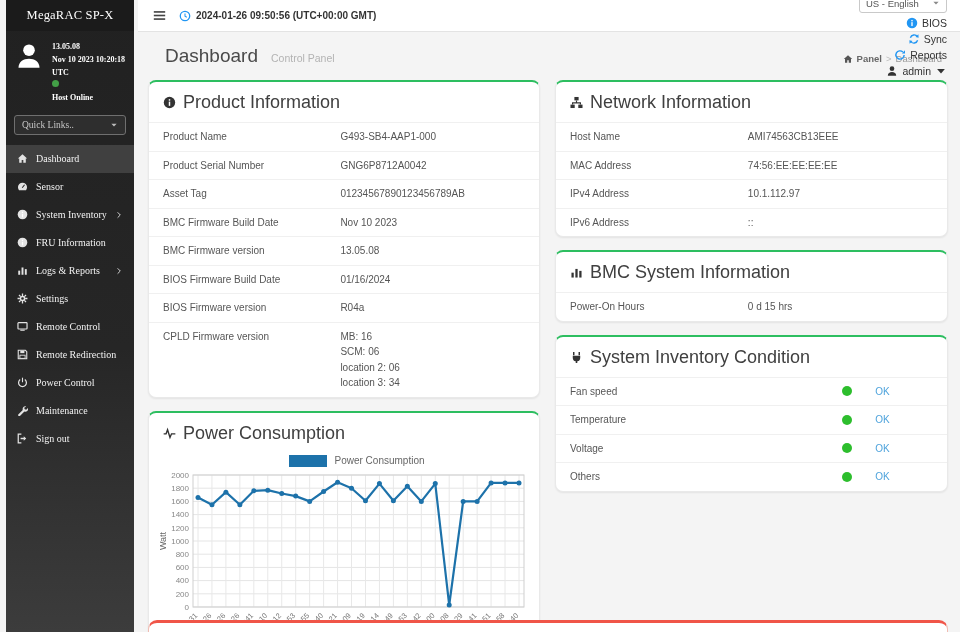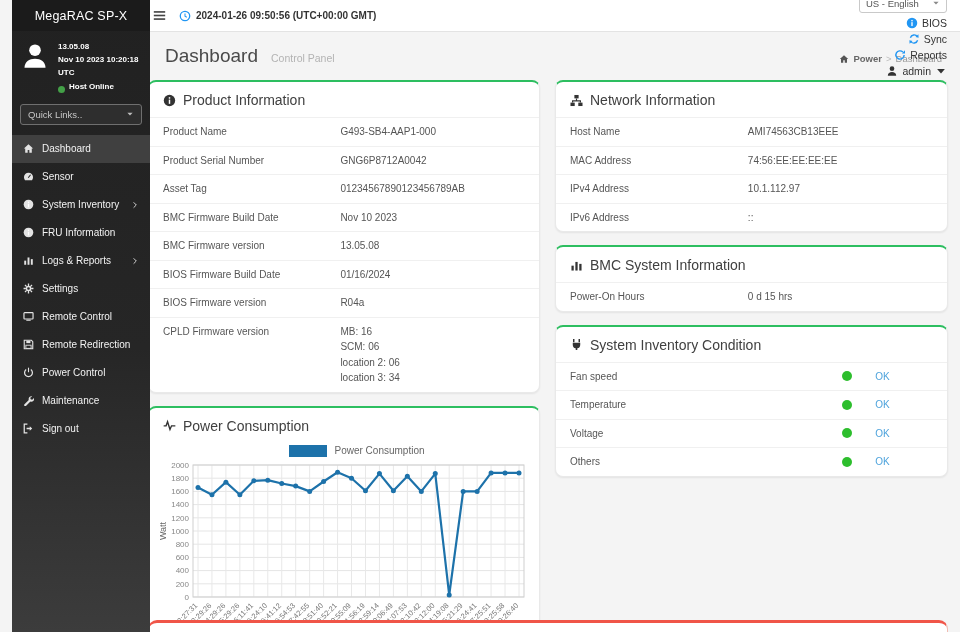--- a/index.html
+++ b/index.html
@@ -7,28 +7,28 @@
   body {
     overflow: hidden; position: relative;
     background: #f4f4f4;
     font-family: "Liberation Sans", sans-serif;
     color: #444;
   }
   .ic { display: inline-block; flex: none; line-height: 0; }
   .ic svg { display: block; width: 100%; height: 100%; }
 
   
-  .sidebar { position: absolute; left: 12px; top: 0; width: 138px; height: 632px; z-index: 3;
-    background: linear-gradient(180deg, #212121 0%, #262626 55%, #3c3c3c 100%); }
+  .sidebar { position: absolute; left: 6px; top: 0; width: 128px; height: 632px; z-index: 3;
+    background: linear-gradient(180deg, #212121 0%, #262626 55%, #3c3c3c 100%); font-family: Liberation Serif, serif; }
   .brand { height: 31px; display: flex; align-items: center; justify-content: center;
     background: #1b1b1b; color: #fff; font-size: 12.5px; letter-spacing: .2px; }
   .user-block { display: flex; gap: 8px; padding: 9px 8px 6px; align-items: flex-start; }
   .avatar { width: 30px; height: 32px; color: #fff; }
   .user-meta { font-size: 8px; font-weight: bold; color: #fff; line-height: 1.65; }
-  .host-status { display: flex; align-items: flex-end; gap: 4px; }
+  .host-status { display: flex; align-items: flex-start; gap: 4px; flex-direction: column; }
   .dot { width: 7px; height: 7px; border-radius: 50%; background: var(--host-online-green,#43a047); }
   .quick-links { margin: 5px 8px 10px; border: 1px solid #6f6f6f; border-radius: 3px;
     background: #2e2e2e; color: #c6c6c6; font-size: 9.5px; padding: 4px 7px;
     display: flex; justify-content: space-between; align-items: center; cursor: pointer; }
   .quick-links .ic { width: 8px; height: 8px; color: #bdbdbd; }
   .nav-item { display: flex; align-items: center; gap: 8px; padding: 0 11px; height: 28px;
     font-size: 10px; color: #f2f2f2; cursor: pointer; }
   .nav-item.active { background: #404040; }
   .nav-item .nav-ic { width: 11px; height: 11px; color: #e3e3e3; }
   .nav-chevron { margin-left: auto; width: 8px; height: 8px; color: #cfcfcf; }
@@ -65,21 +65,21 @@
   .bc-home-ic { width: 10px; height: 10px; color: #555; }
   .bc-sep { color: #bbb; }
   .bc-current { color: #9a9a9a; }
 
   .content { display: flex; gap: 15px; padding: 13px 12px 0 10px; align-items: flex-start; }
   .col-left { width: 392px; flex: none; }
   .col-right { flex: 1; }
 
   .card { background: #fff; border: 1px solid #e9e9e9; border-top: 2px solid var(--card-accent,#2dbe60);
     border-radius: 8px; box-shadow: 0 1px 2px rgba(0,0,0,.07); margin-bottom: 13px; overflow: hidden; }
-  .card-title { display: flex; align-items: center; gap: 7px; padding: 10px 14px 9px; font-size: 14px; color: #404040; }
+  .card-title { display: flex; align-items: center; gap: 7px; padding: 10px 14px 9px; font-size: 18px; color: #404040; }
   .card-title .t-ic { width: 13px; height: 13px; color: #333; }
   .kv-row { display: flex; border-top: 1px solid #f0f0f0; padding: 6px 14px; font-size: 10px; color: #555; line-height: 1.55; }
   .kv-label { width: 49%; color: #565656; }
   .kv-value { width: 51%; white-space: pre-line; color: #555; }
   .status-value { display: flex; align-items: center; gap: 23px; width: 51%; padding-left: 26%; }
   .status-dot { width: 10px; height: 10px; border-radius: 50%; background: var(--ok-dot,#2dbe2d); }
   .status-text { color: var(--ok-text,#4ea3dc); font-size: 10px; }
 
   .legend { display: flex; align-items: center; justify-content: center; gap: 7px; margin: 2px 0 2px 26px;
     font-size: 10px; color: #666; }
@@ -326,21 +326,21 @@
     <div class="title-wrap">
       <span class="page-title">Dashboard</span>
       <span class="page-sub">Control Panel</span>
     </div>
     <div class="breadcrumb">
       <span class="ic bc-home-ic">
           <svg viewBox="0 0 16 16" fill="currentColor" xmlns="http://www.w3.org/2000/svg">
             <path d="M8 1.8 1.3 7.9h1.9V14h3.6v-3.9h2.4V14h3.6V7.9h1.9Z"></path>
           </svg>
         </span>
-      <span style="font-weight:bold">Power</span>
+      <span style="font-weight:bold">Panel</span>
       <span class="bc-sep">&gt;</span>
       <span class="bc-current">Dashboard</span>
     </div>
   </div>
 
   <div class="content">
     <div class="col-left">
       <div class="card">
         <div class="card-title">
           <span class="ic t-ic">

